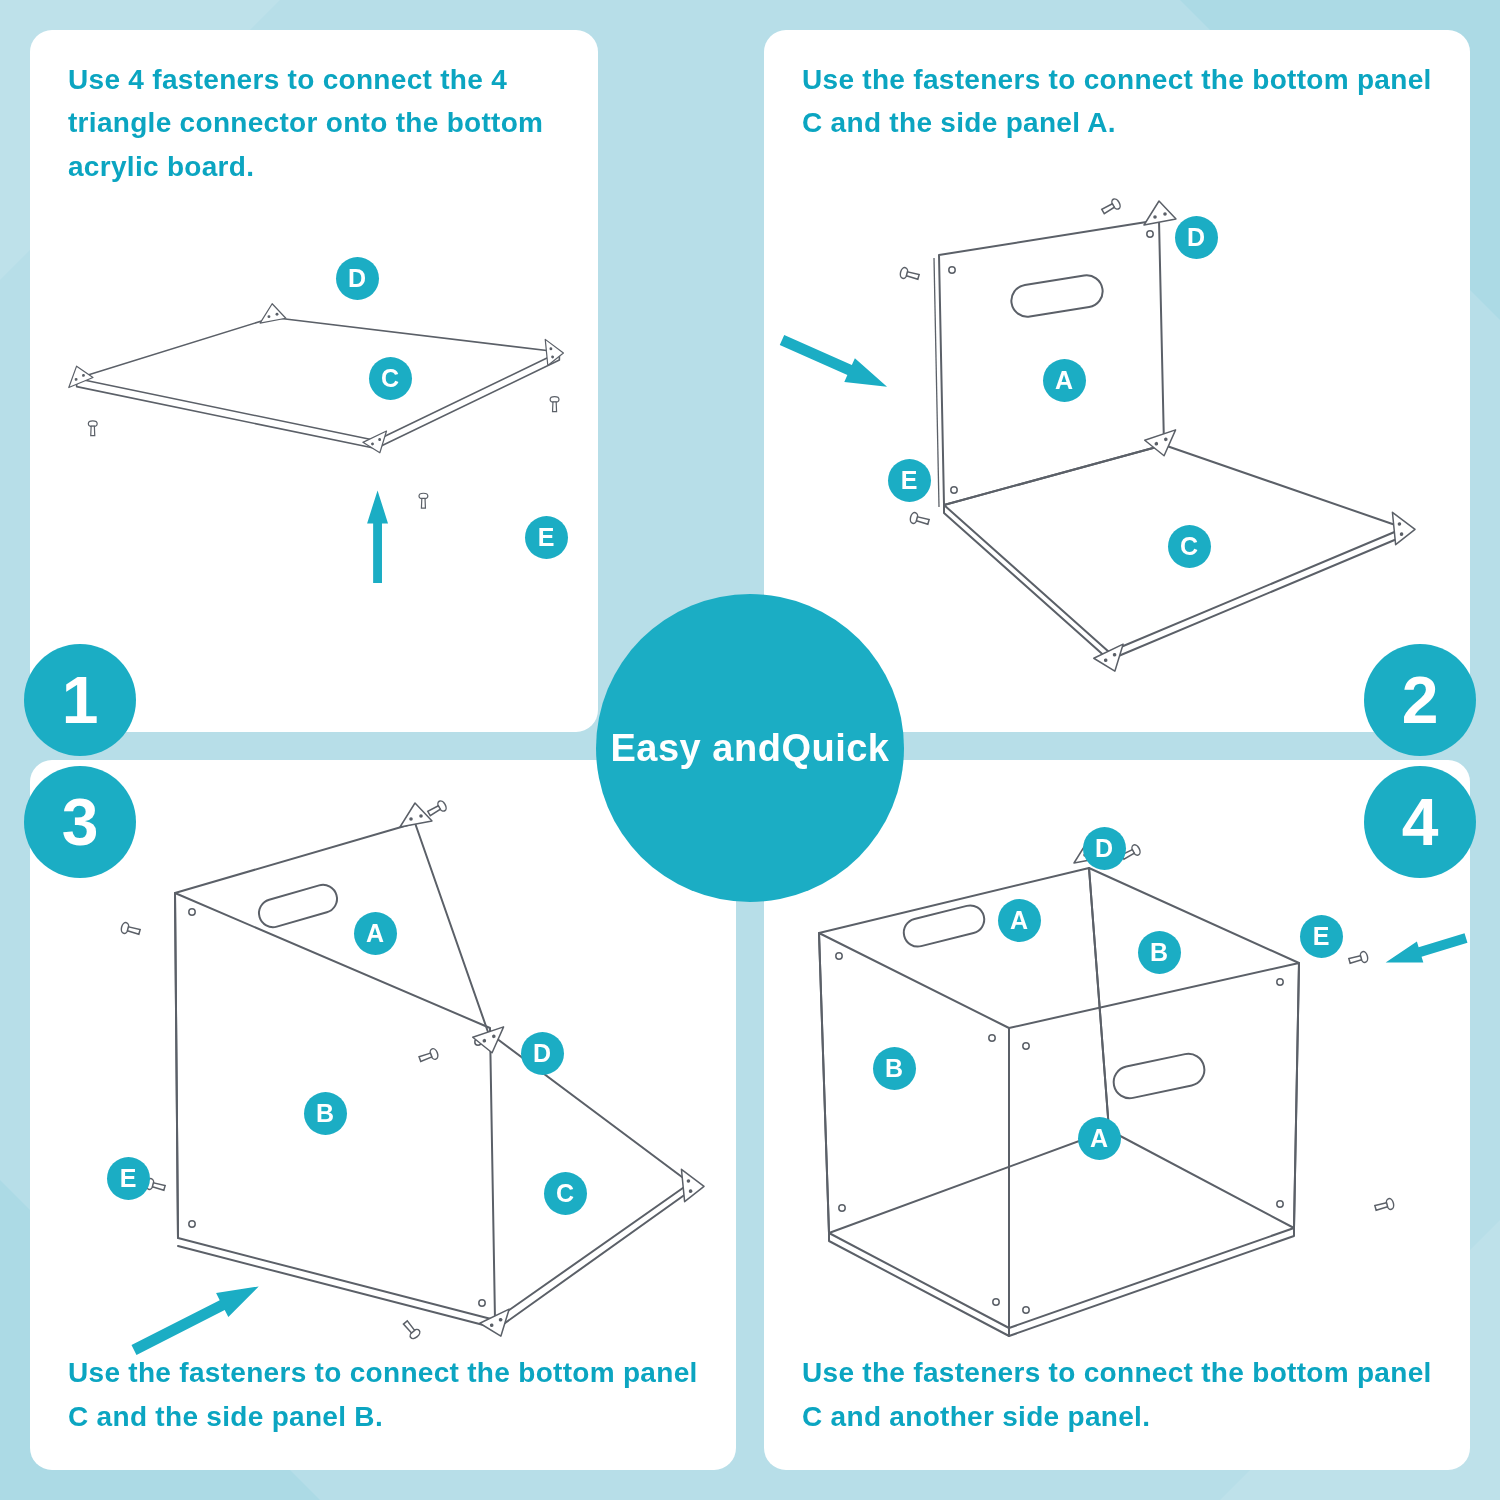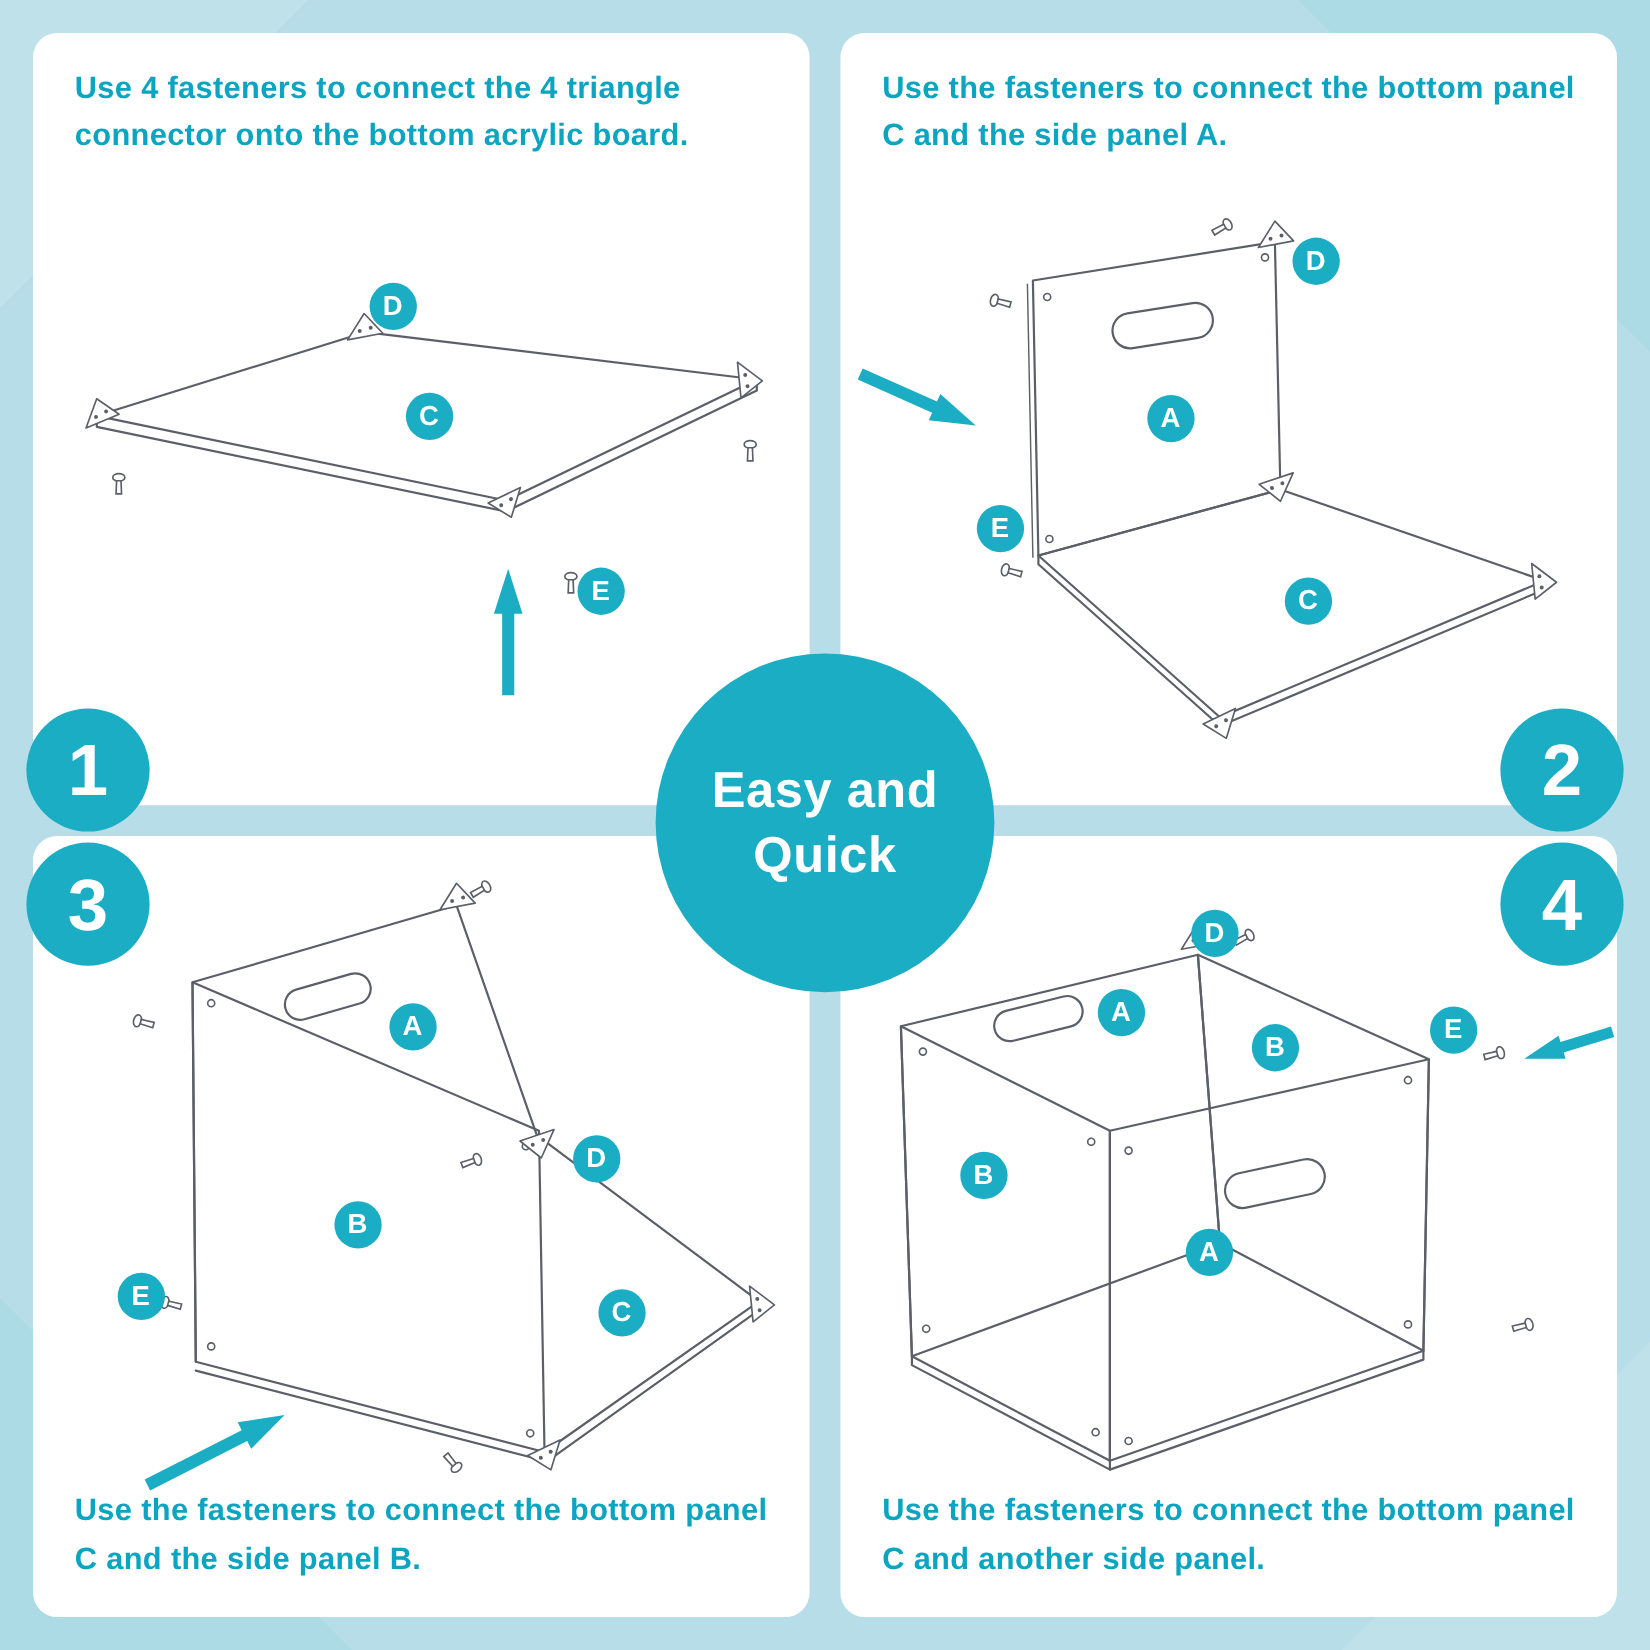--- a/index.html
+++ b/index.html
@@ -4,40 +4,40 @@
 <style>
   :root{
     --bg:#b7dee8; --accent:#1badc4; --caption:#0ba5c1; --line:#5b6068; --panel:#ffffff;
   }
   *{margin:0;padding:0;box-sizing:border-box;}
   html,body{width:1500px;height:1500px;}
   body{font-family:"Liberation Sans",sans-serif;background:var(--bg);position:relative;overflow:hidden;}
   #page{position:absolute;inset:0;width:1500px;height:1500px;}
   .bgpattern{position:absolute;inset:0;width:100%;height:100%;}
   .panel{position:absolute;background:var(--panel);border-radius:22px;}
-  #panel1{left:30px;top:30px;width:706px;height:702px;}
+  #panel1{left:30px;top:30px;width:568px;height:702px;}
   #panel2{left:764px;top:30px;width:706px;height:702px;}
   #panel3{left:30px;top:760px;width:706px;height:710px;}
   #panel4{left:764px;top:760px;width:706px;height:710px;}
   .caption{position:absolute;left:38px;right:28px;color:var(--caption);font-weight:bold;font-size:28px;line-height:1.55;letter-spacing:.3px;}
   .caption.top{top:28px;}
   .caption.bottom{bottom:32px;}
   .figure{position:absolute;inset:0;width:100%;height:100%;}
   .plabel{position:absolute;width:43px;height:43px;margin:-21.5px 0 0 -21.5px;border-radius:50%;
           background:var(--accent);color:#fff;font-weight:bold;font-size:25px;
           display:flex;align-items:center;justify-content:center;z-index:3;}
   .step-num{position:absolute;width:112px;height:112px;border-radius:50%;background:var(--accent);
             color:#fff;font-weight:bold;font-size:66px;display:flex;align-items:center;justify-content:center;z-index:5;}
   #step1-num{left:24px;top:644px;}
   #step2-num{left:1364px;top:644px;}
   #step3-num{left:24px;top:766px;}
   #step4-num{left:1364px;top:766px;}
   .center-badge{position:absolute;left:596px;top:594px;width:308px;height:308px;border-radius:50%;
-                background:var(--accent);color:#fff;display:flex;flex-direction:column;align-items:center;
-                justify-content:center;font-weight:bold;font-size:46px;line-height:1.28;text-align:center;z-index:6;letter-spacing:.5px;}
+                background:var(--accent);color:#fff;display:flex;flex-direction:row;align-items:center;
+                justify-content:center;font-weight:bold;font-size:38px;line-height:1.28;text-align:center;z-index:6;letter-spacing:.5px;}
   svg .draw{stroke:var(--line);stroke-width:2;fill:none;stroke-linejoin:round;stroke-linecap:round;}
   svg .thin{stroke:var(--line);stroke-width:1.3;fill:none;}
   svg .connpoly{fill:#fff;stroke:var(--line);stroke-width:1.5;stroke-linejoin:round;}
   svg .dot{fill:var(--line);stroke:none;}
   svg .screwbody{fill:#fff;stroke:var(--line);stroke-width:1.5;}
   svg .cdot{fill:#fff;stroke:var(--line);stroke-width:1.5;}
   svg .arrow{fill:var(--accent);stroke:none;}
 </style>
 </head>
 <body>

